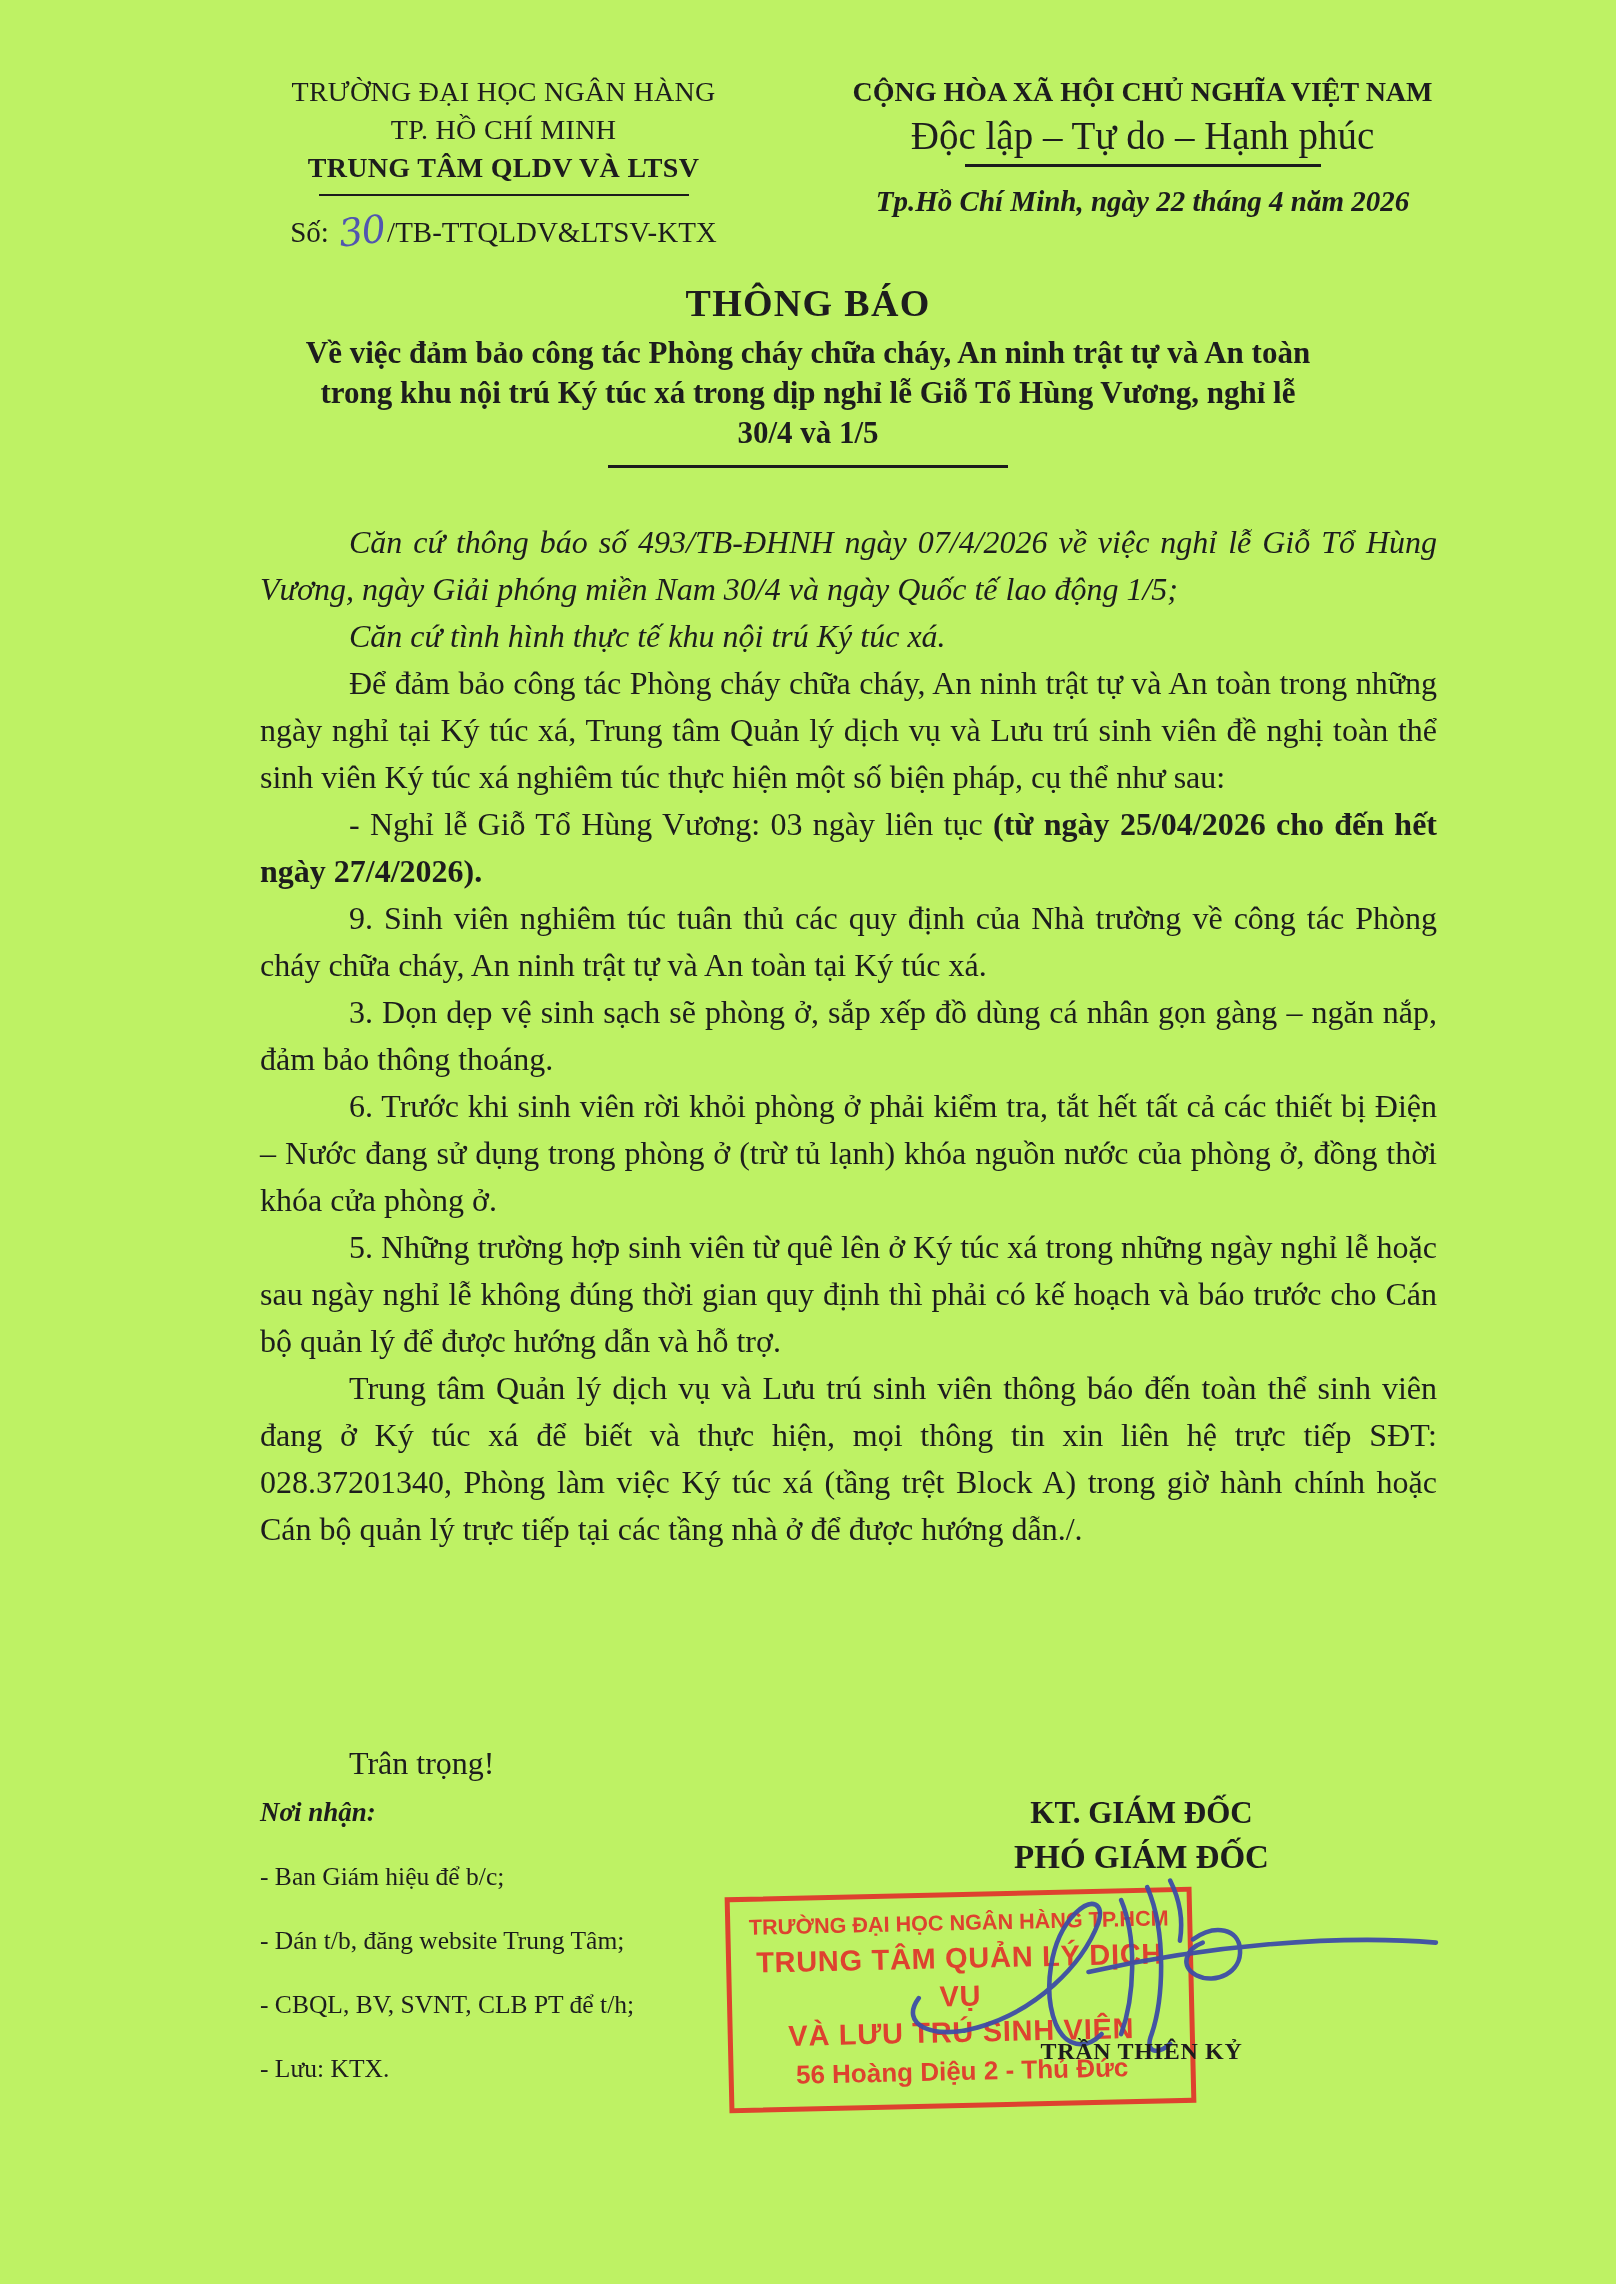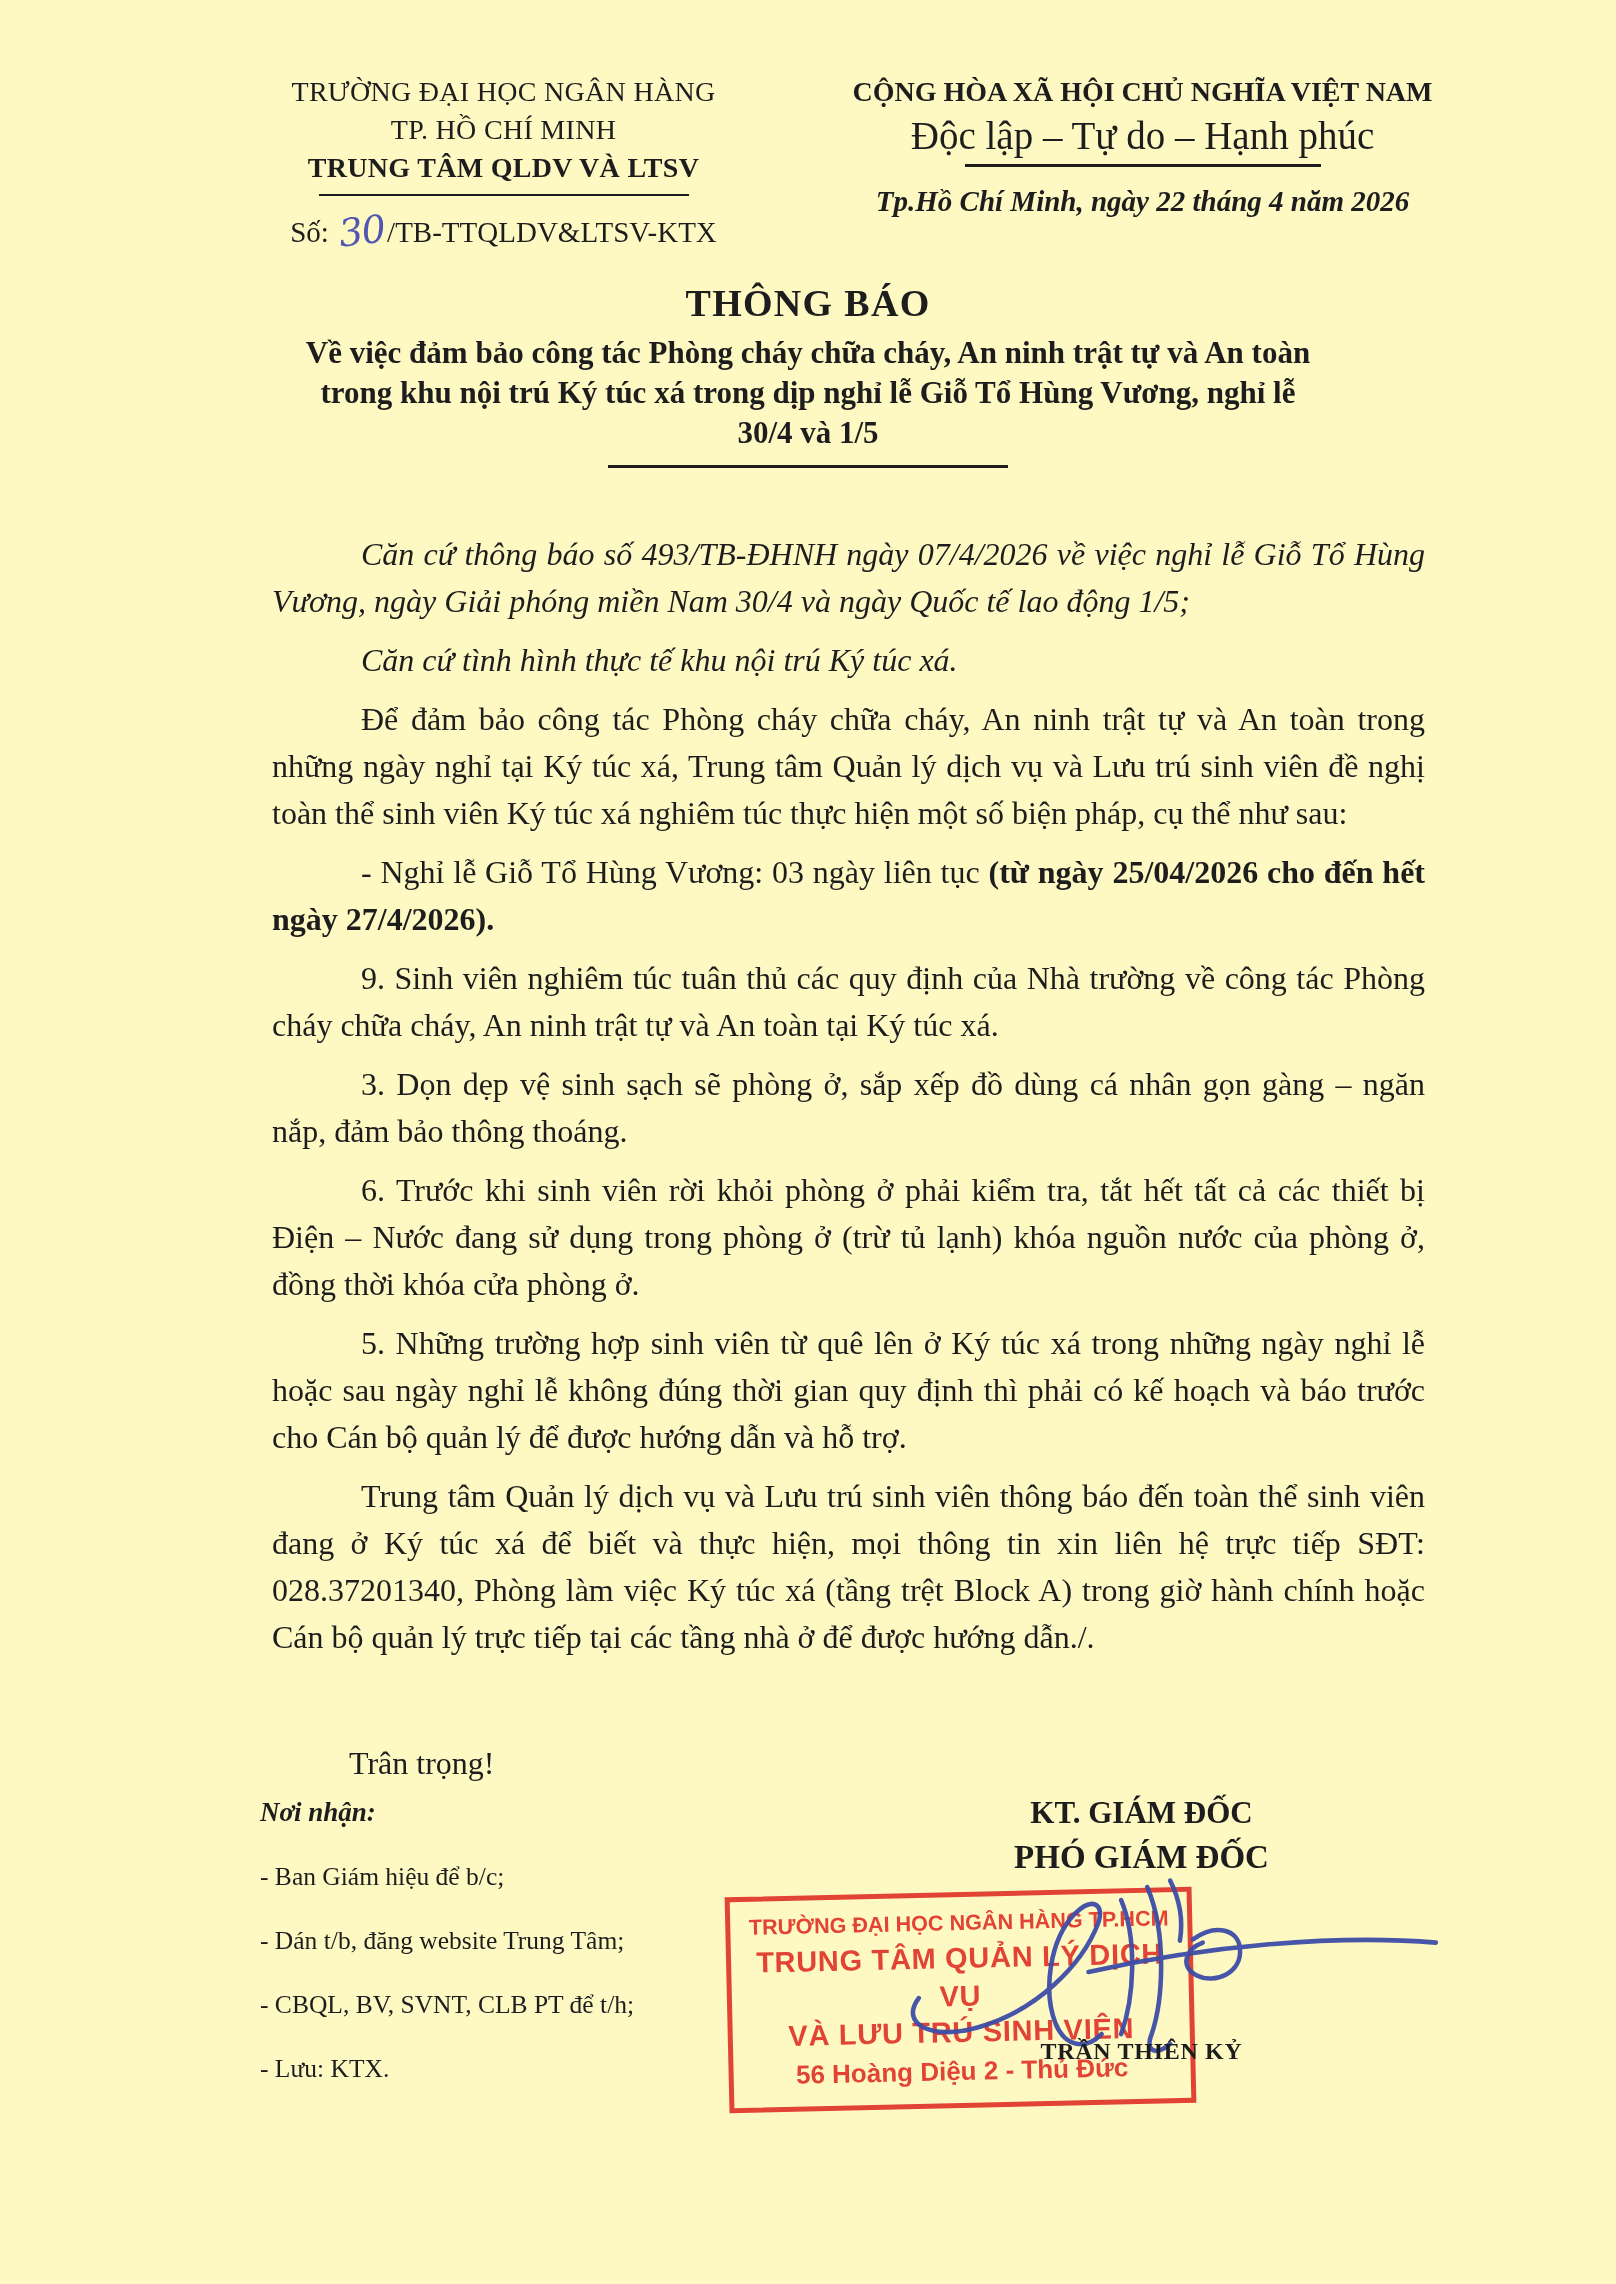--- a/index.html
+++ b/index.html
@@ -1,19 +1,19 @@
 <!DOCTYPE html>
 <html style="font-size:10.5px"><head>
 <meta charset="utf-8">
 <style>
   html,body{margin:0;padding:0;background:#d8d8d8;}
   .page{
     position:relative;
     width:1616px;height:2284px;
-    background:#fef9c3;
+    background:#bef264;
     font-family:"Liberation Serif","DejaVu Serif",serif;
     color:#1d1d1d;
     overflow:hidden;
   }
   
   .hdr-left{position:absolute;left:245px;top:73px;width:517px;text-align:center;}
   .hdr-left .hl{font-size:28px;line-height:38px;letter-spacing:0.3px;}
   .hdr-left .hl.bold{font-weight:700;}
   .rule{background:#1c1c1c;height:2.6px;}
   .rule-left{width:370px;margin:6.5px auto 0;}
@@ -32,21 +32,21 @@
   .title-block{position:absolute;left:193px;top:281px;width:1230px;text-align:center;}
   .doc-title{font-size:38px;font-weight:700;letter-spacing:1.3px;margin:0;}
   .sub-line{font-weight:700;font-size:31px;line-height:40px;}
   .sub-line:first-of-type{margin-top:7.8px;text-align:center;}
   .rule-title{width:400px;height:3.3px;margin:11.8px auto 0;}
   
   .body-block{
     position:absolute;left:260px;top:519px;width:1177px;
     font-size:32px;line-height:47px;text-align:justify;
   }
-  .body-block p{margin:12px;text-indent:89px;}
+  .body-block p{margin:0;text-indent:89px;}
   .it{font-style:italic;}
   .b{font-weight:700;}
   .closing{position:absolute;left:260px;top:1745px;font-size:32px;text-indent:89px;}
   
   .recipients{position:absolute;left:260px;top:1795px;width:589px;}
   .recipients .label{font-weight:700;font-style:italic;font-size:27px;line-height:34px;}
   .recipients .item{font-size:25.5px;line-height:33px;margin-top:31px;}
   
   .sig-titles{position:absolute;left:883px;top:1792px;width:517px;text-align:center;}
   .sig-t1{font-weight:700;font-size:31px;line-height:42px;}

